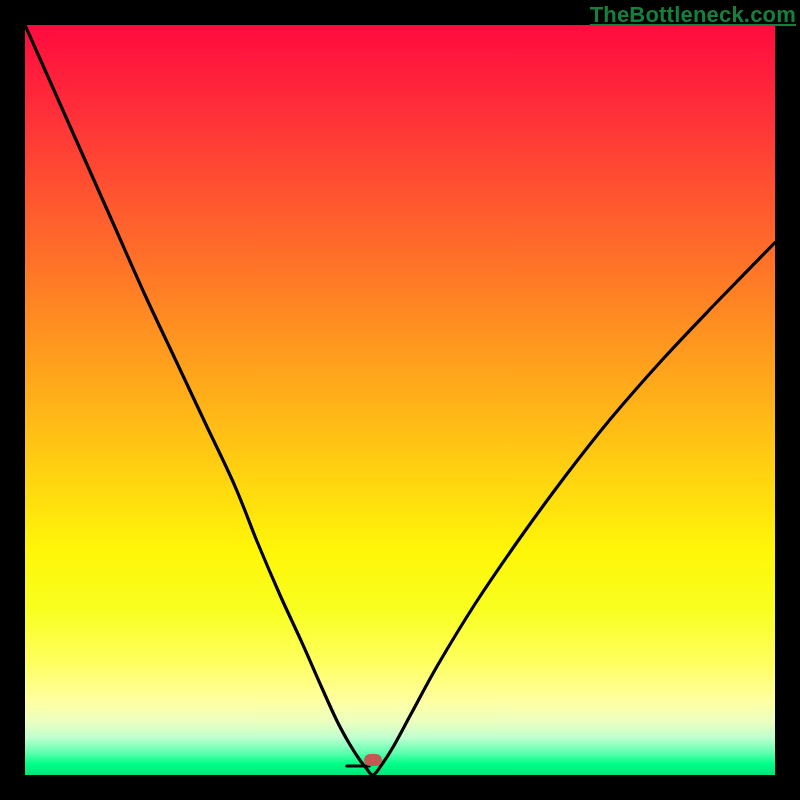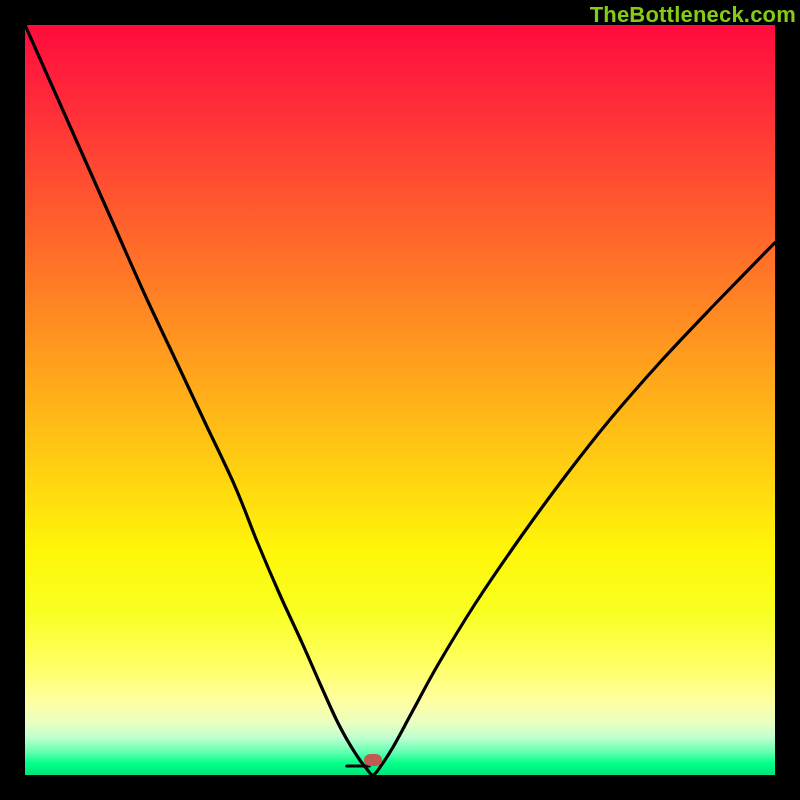--- a/index.html
+++ b/index.html
@@ -48,23 +48,24 @@
     background: #c15a52;
     transform: translate(-50%, -50%);
   }
   .watermark {
     position: absolute;
     right: 4px;
     top: 2px;
     font-family: Arial, Helvetica, sans-serif;
     font-size: 22px;
     font-weight: 600;
-    color: #84cc16;
+    color: #15803d;
     letter-spacing: 0.2px;
     user-select: none;
+    text-decoration: underline;
   }
 </style>
 </head>
 <body>
 
 <div class="frame">
   <div class="plot-area">
     <svg class="curve" viewBox="0 0 750 750" preserveAspectRatio="none">
       <path d="M 0.0 0.0 C 5.0 11.3, 20.0 45.0, 30.0 67.5 C 40.0 90.0, 50.0 112.5, 60.0 135.0 C 70.0 157.5, 80.0 180.0, 90.0 202.5 C 100.0 225.0, 110.0 248.1, 120.0 270.0 C 130.0 291.9, 140.0 312.5, 150.0 333.7 C 160.0 355.0, 170.0 376.3, 180.0 397.5 C 190.0 418.8, 201.3 441.3, 210.0 461.3 C 218.8 481.3, 225.0 499.4, 232.5 517.5 C 240.0 535.6, 247.5 553.1, 255.0 570.0 C 262.5 586.9, 270.6 603.5, 277.5 618.8 C 284.4 634.0, 290.6 648.9, 296.3 661.5 C 301.9 674.1, 306.9 685.5, 311.3 694.5 C 315.6 703.5, 318.8 709.0, 322.5 715.5 C 326.3 722.0, 330.6 728.9, 333.8 733.5 C 336.9 738.1, 338.9 740.5, 341.3 743.3 C 343.6 746.0, 345.5 750.5, 348.0 750.0 C 350.5 749.5, 353.0 744.8, 356.3 740.3 C 359.5 735.8, 362.5 731.6, 367.5 723.0 C 372.5 714.4, 378.8 702.3, 386.3 688.5 C 393.8 674.8, 401.9 658.8, 412.5 640.5 C 423.1 622.3, 436.3 600.3, 450.0 579.0 C 463.8 557.8, 480.0 534.3, 495.0 513.0 C 510.0 491.8, 525.0 471.3, 540.0 451.5 C 555.0 431.8, 568.8 414.0, 585.0 394.5 C 601.3 375.0, 620.0 353.8, 637.5 334.5 C 655.0 315.3, 671.3 298.5, 690.0 279.0 C 708.8 259.5, 740.0 227.8, 750.0 217.5" fill="none" stroke="#000" stroke-width="3.2" stroke-linecap="round"></path>
 

